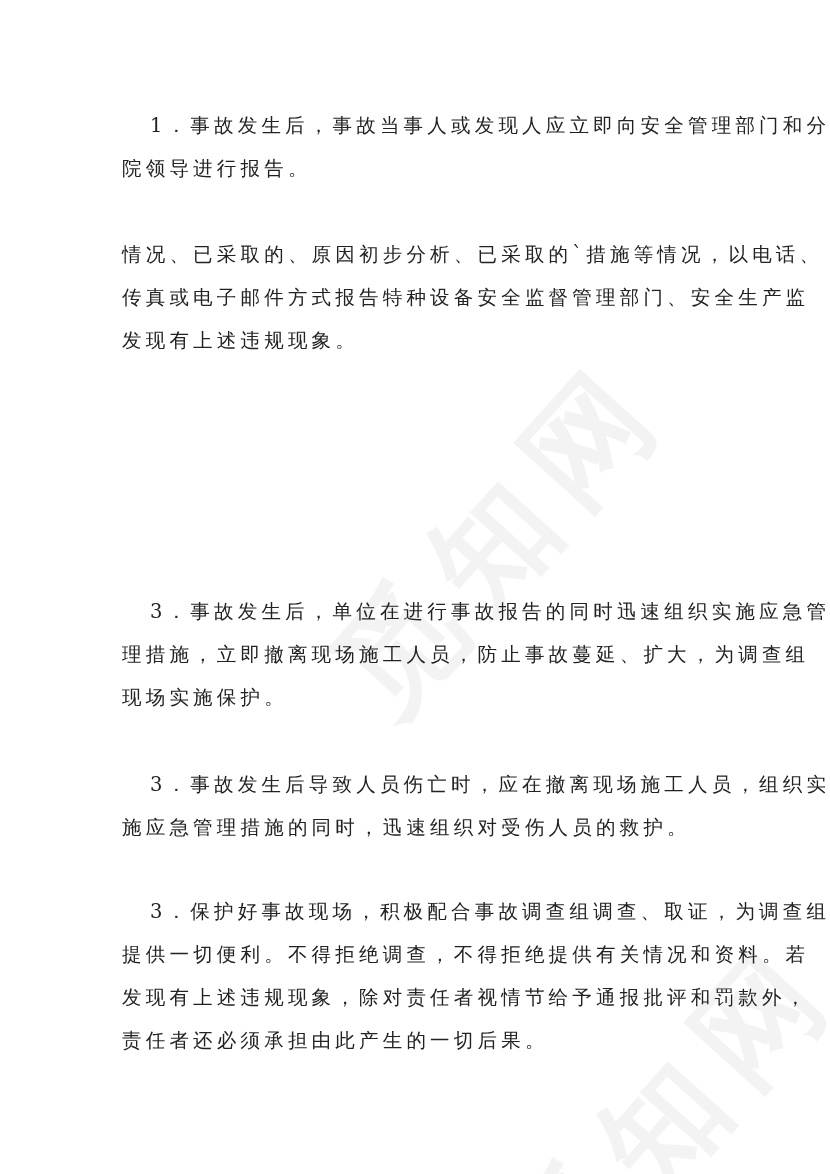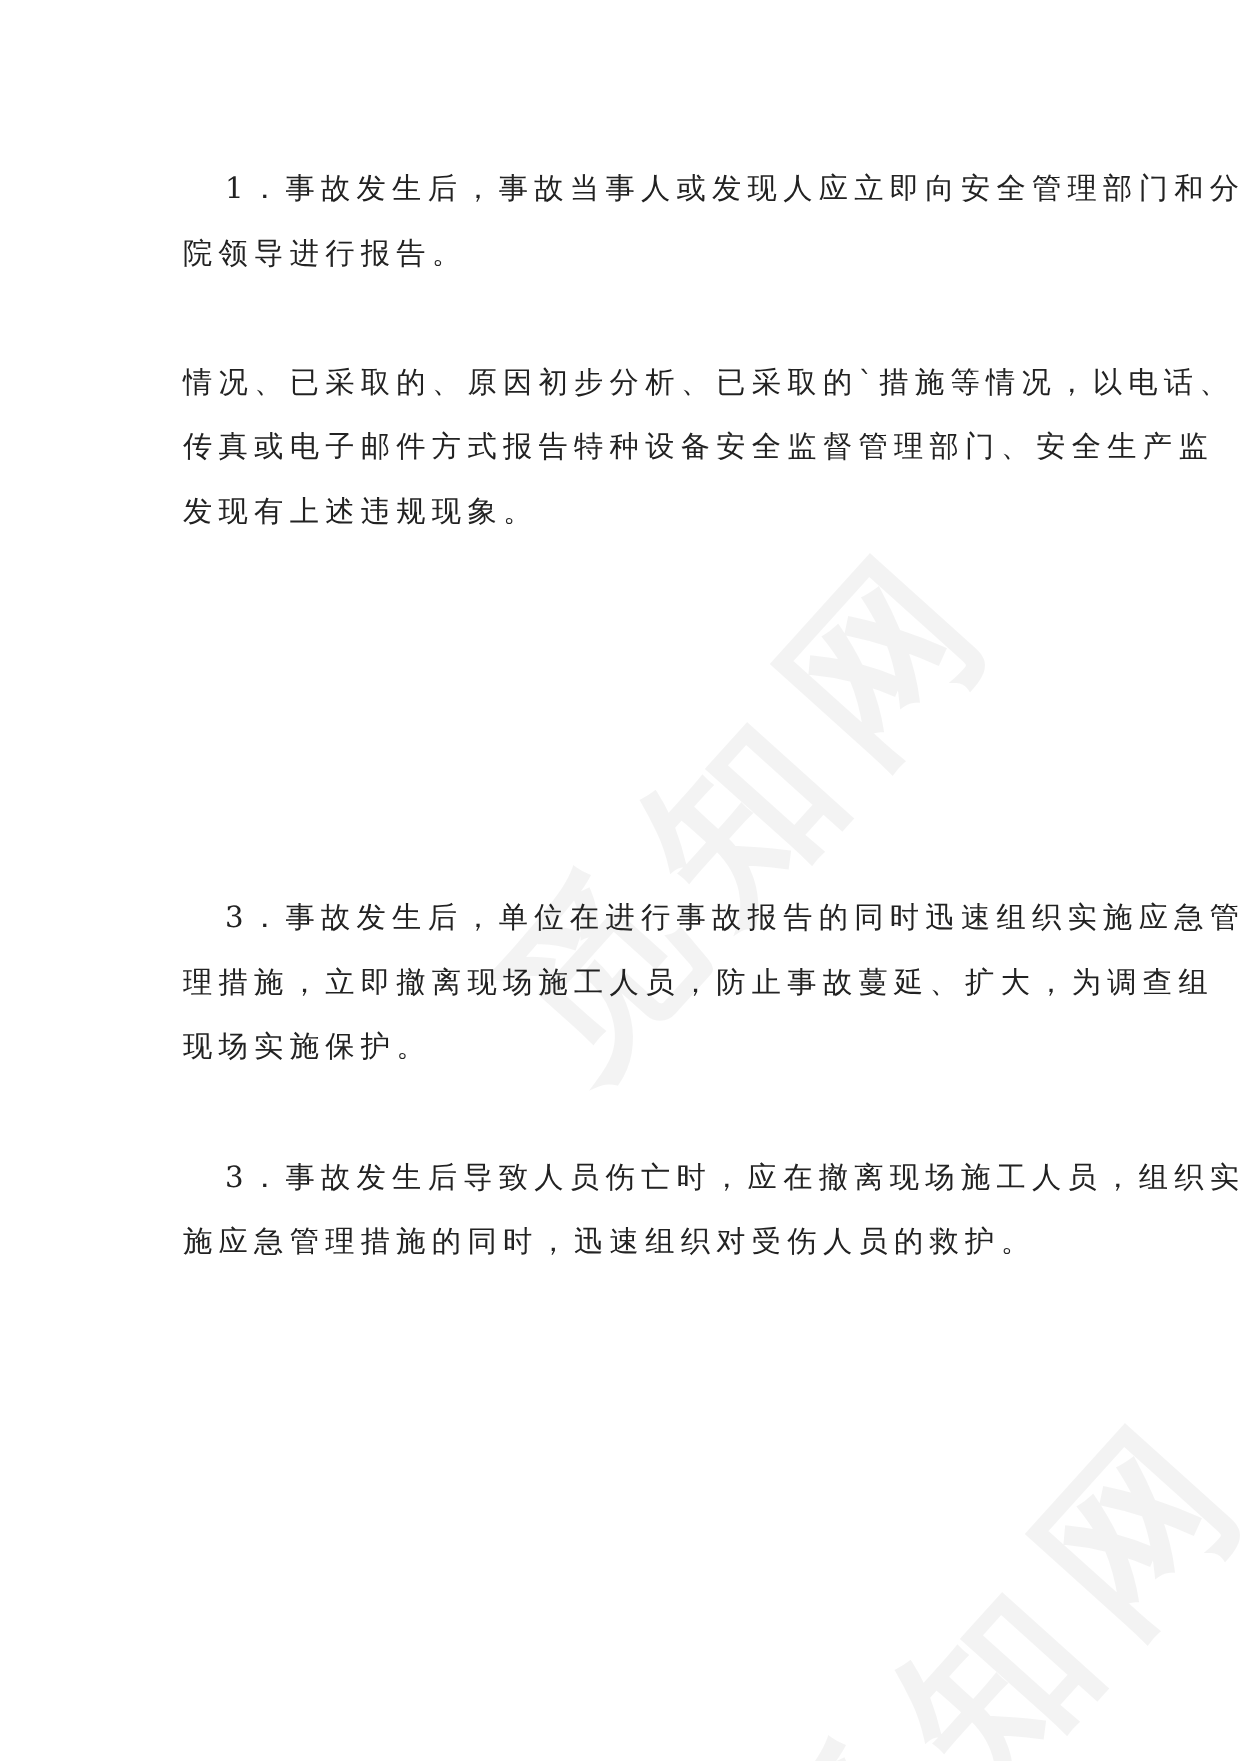--- a/index.html
+++ b/index.html
@@ -87,14 +87,20 @@
     <span class="line first">3．事故发生后，单位在进行事故报告的同时迅速组织实施应急管</span>
     <span class="line">理措施，立即撤离现场施工人员，防止事故蔓延、扩大，为调查组</span>
     <span class="line">现场实施保护。</span>
   </div>
 
   <div class="para" style="top:763px;">
     <span class="line first">3．事故发生后导致人员伤亡时，应在撤离现场施工人员，组织实</span>
     <span class="line">施应急管理措施的同时，迅速组织对受伤人员的救护。</span>
   </div>
 
+  <div class="para" style="top:890px;">
+    <span class="line first">3．保护好事故现场，积极配合事故调查组调查、取证，为调查组</span>
+    <span class="line">提供一切便利。不得拒绝调查，不得拒绝提供有关情况和资料。若</span>
+    <span class="line">发现有上述违规现象，除对责任者视情节给予通报批评和罚款外，</span>
+    <span class="line">责任者还必须承担由此产生的一切后果。</span>
+  </div>
 
 </div>
 
 </body></html>

